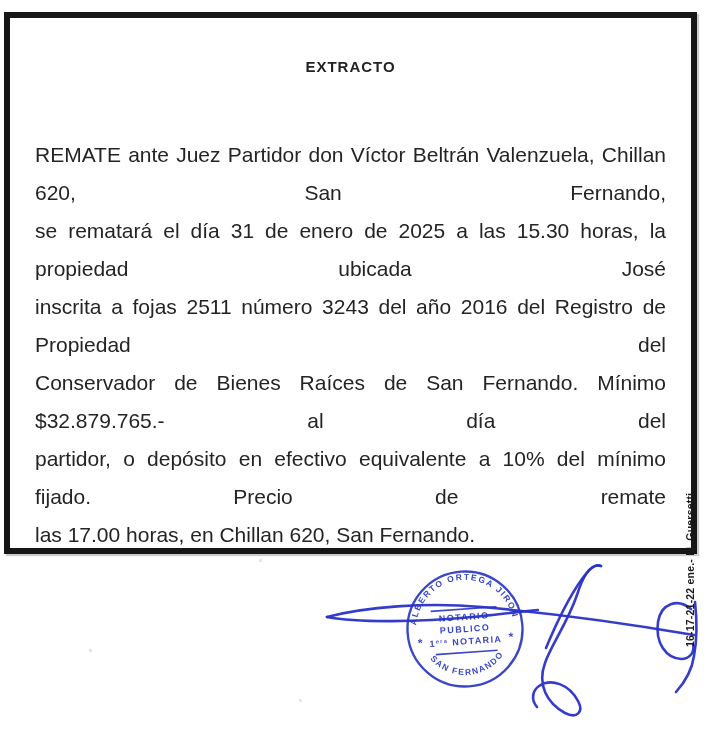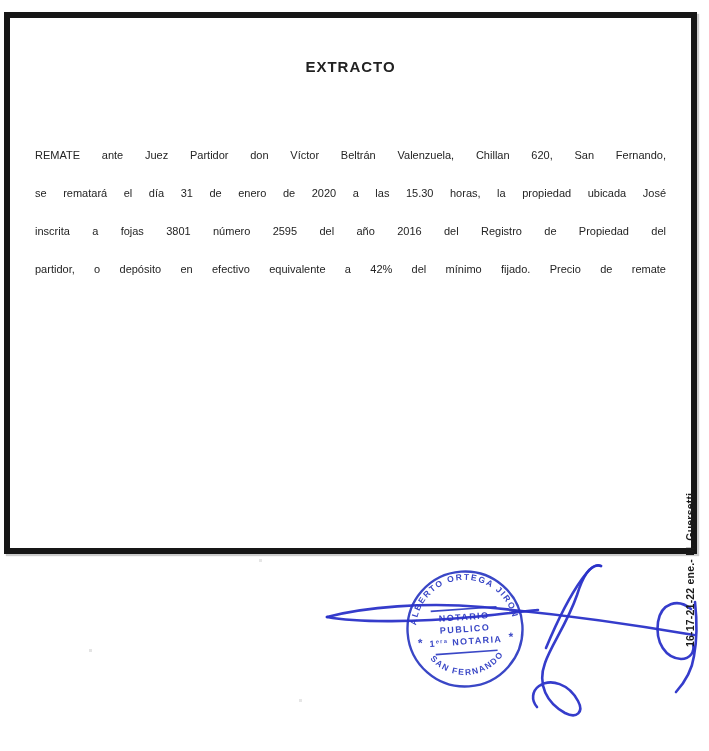--- a/index.html
+++ b/index.html
@@ -29,21 +29,21 @@
   .doc-title {
     margin-top: 40px;
     text-align: center;
     font-size: 15px;
     font-weight: bold;
     letter-spacing: 1px;
     color: #222;
   }
   .doc-body {
     margin: 61px 25px 0 25px;
-    font-size: 11px;
+    font-size: 21px;
     color: #242424;
   }
   .jline {
     line-height: 38px;
     text-align: justify;
     text-align-last: justify;
     white-space: normal;
   }
   .jline.last { text-align-last: left; }
   .stamp {
@@ -104,23 +104,25 @@
 </style>
 </head>
 <body>
 
 <div class="speckle"></div>
 
 <div class="frame">
   <div class="doc-title"><span>EXTRACTO</span></div>
   <div class="doc-body">
     <div class="jline">REMATE ante Juez Partidor don Víctor Beltrán Valenzuela, Chillan 620, San Fernando,</div>
-    <div class="jline">se rematará el día 31 de enero de 2020 a las 15.30 horas, la propiedad ubicada José</div>
-    <div class="jline">inscrita a fojas 3801 número 2595 del año 2016 del Registro de Propiedad del</div>
-    <div class="jline">partidor, o depósito en efectivo equivalente a 42% del mínimo fijado. Precio de remate</div>
+    <div class="jline">se rematará el día 31 de enero de 2025 a las 15.30 horas, la propiedad ubicada José</div>
+    <div class="jline">inscrita a fojas 2511 número 3243 del año 2016 del Registro de Propiedad del</div>
+    <div class="jline">Conservador de Bienes Raíces de San Fernando. Mínimo $32.879.765.- al día del</div>
+    <div class="jline">partidor, o depósito en efectivo equivalente a 10% del mínimo fijado. Precio de remate</div>
+    <div class="jline last">las 17.00 horas, en Chillan 620, San Fernando.</div>
   </div>
 </div>
 
 <svg class="stamp" viewBox="0 0 122 122" xmlns="http://www.w3.org/2000/svg">
   <defs>
     <path id="arcTop" d="M 20.9 89.1 A 49 49 0 1 1 101.1 89.1" fill="none"></path>
     <path id="arcBot" d="M 25.8 90.6 A 46 46 0 0 0 96.2 90.6" fill="none"></path>
   </defs>
   <circle class="ring" cx="61" cy="61" r="57.5"></circle>
   <text class="arc-name">

